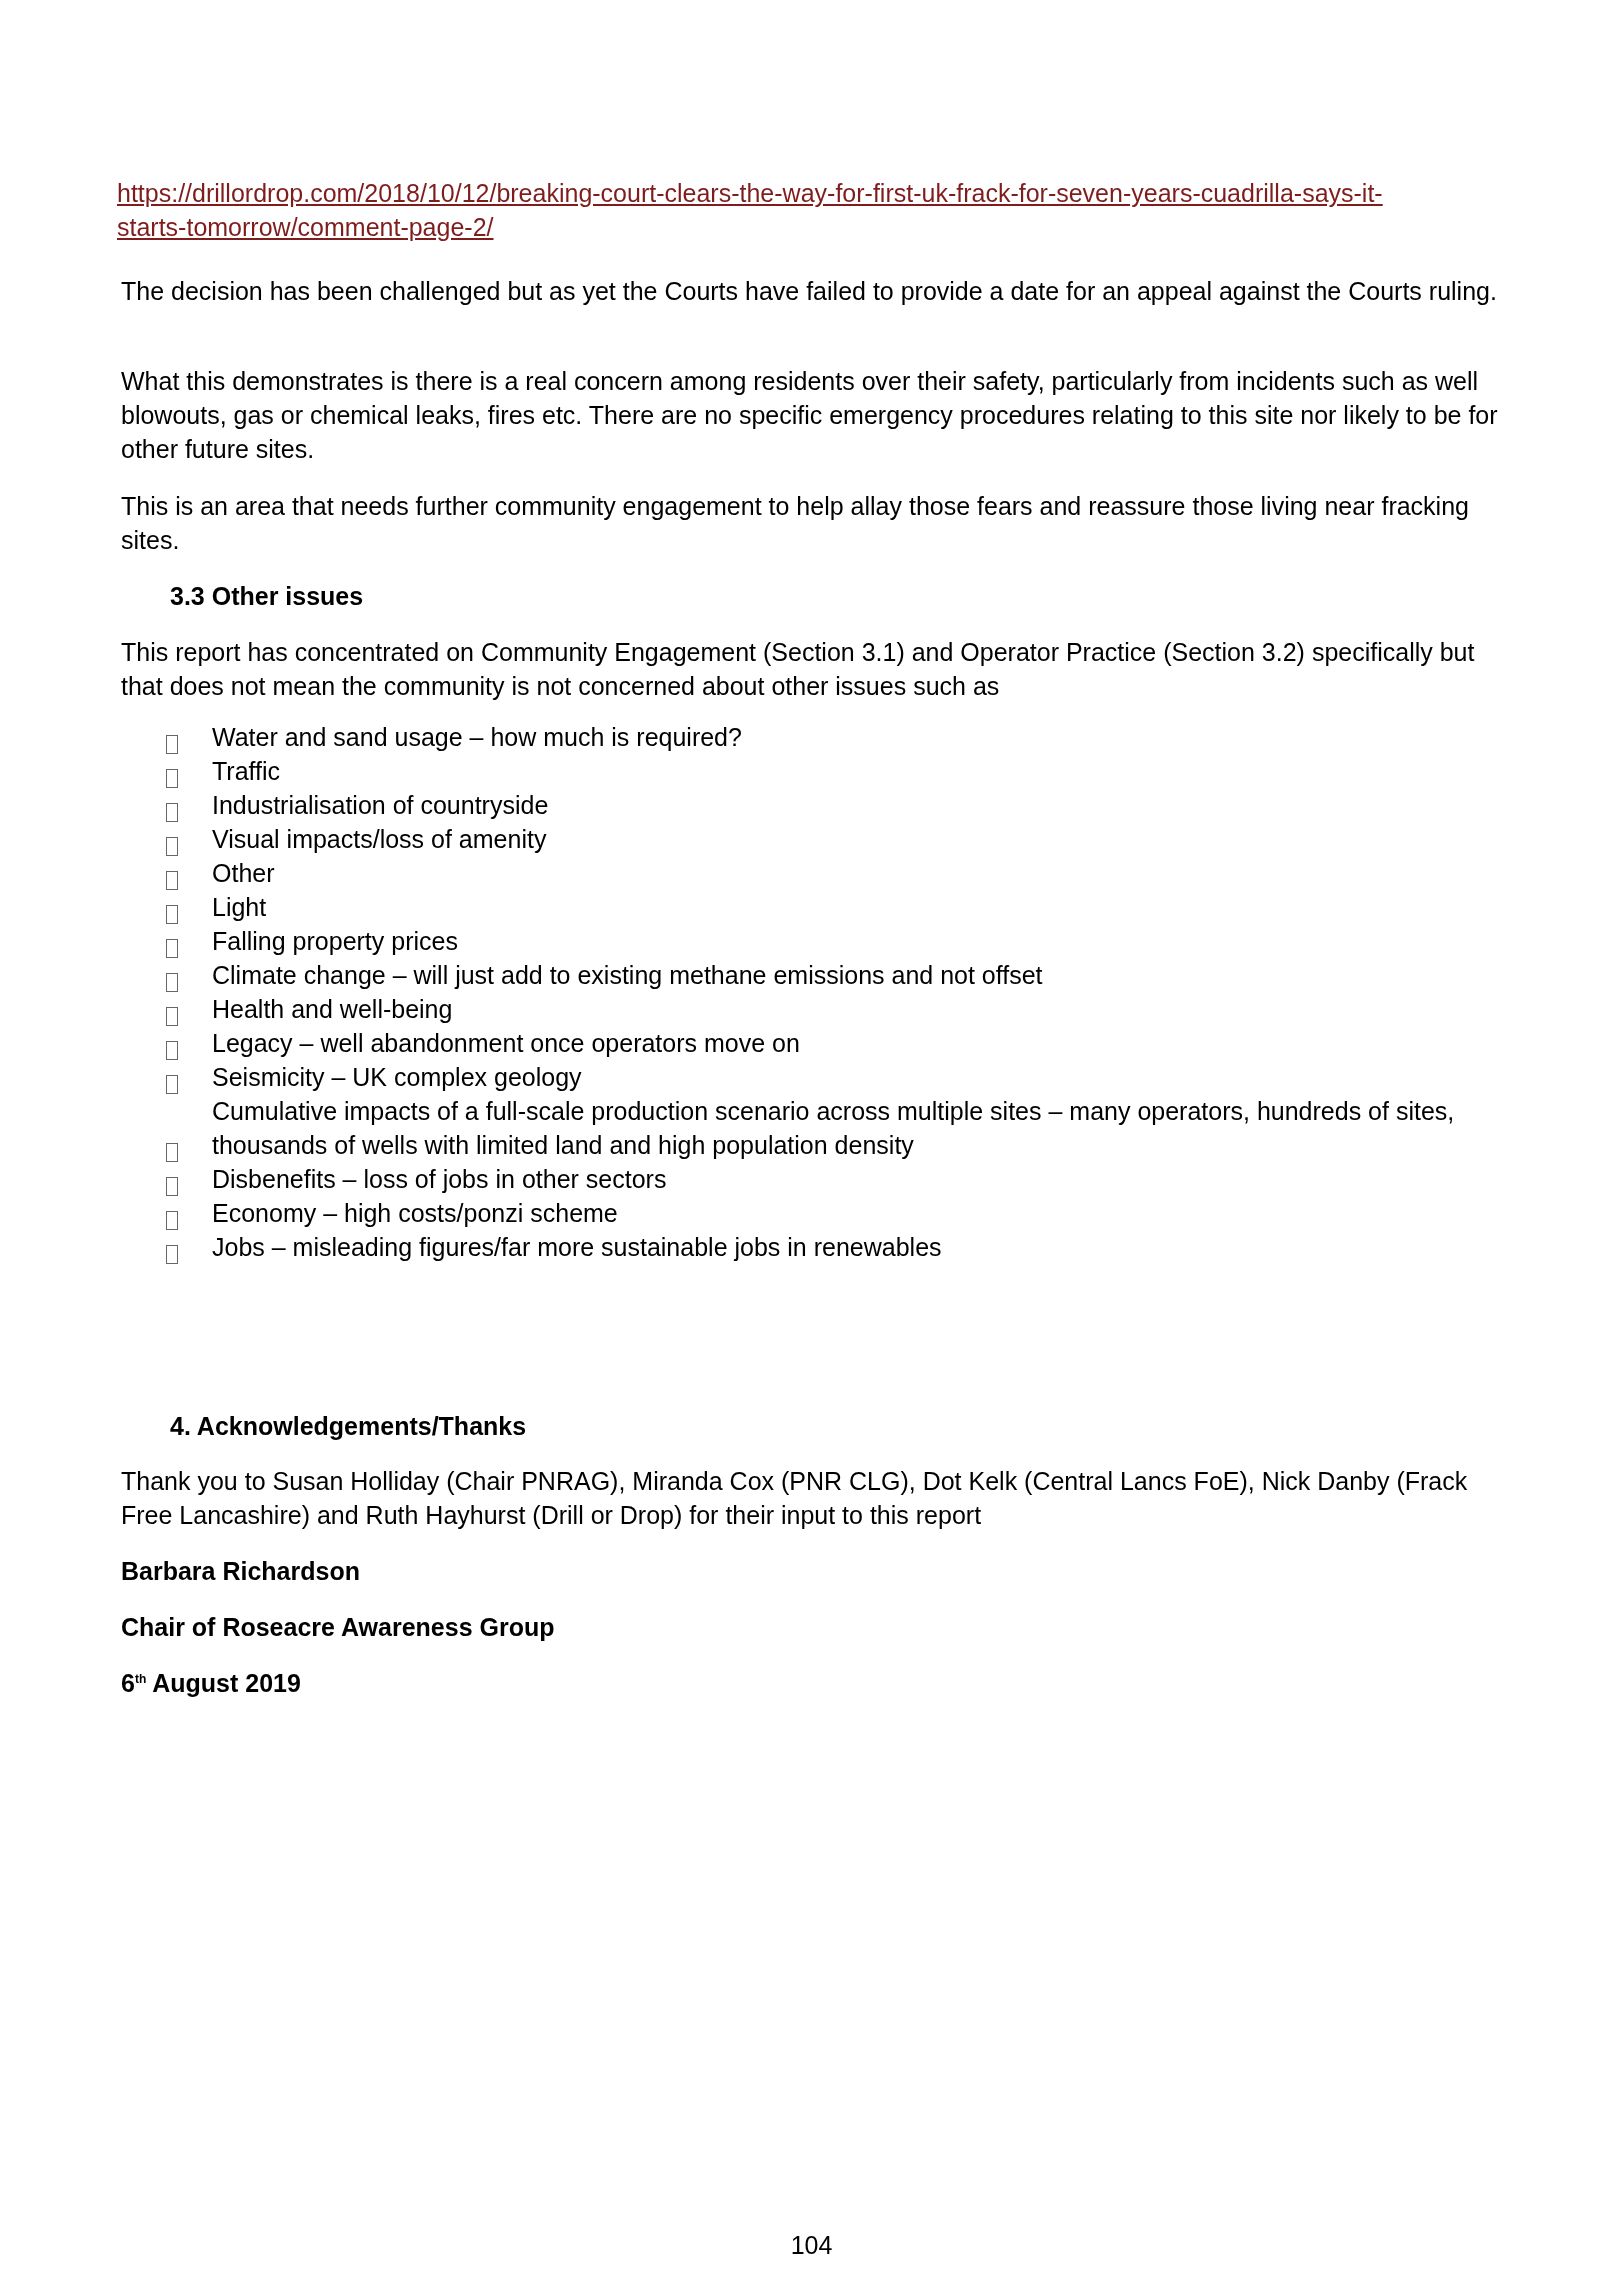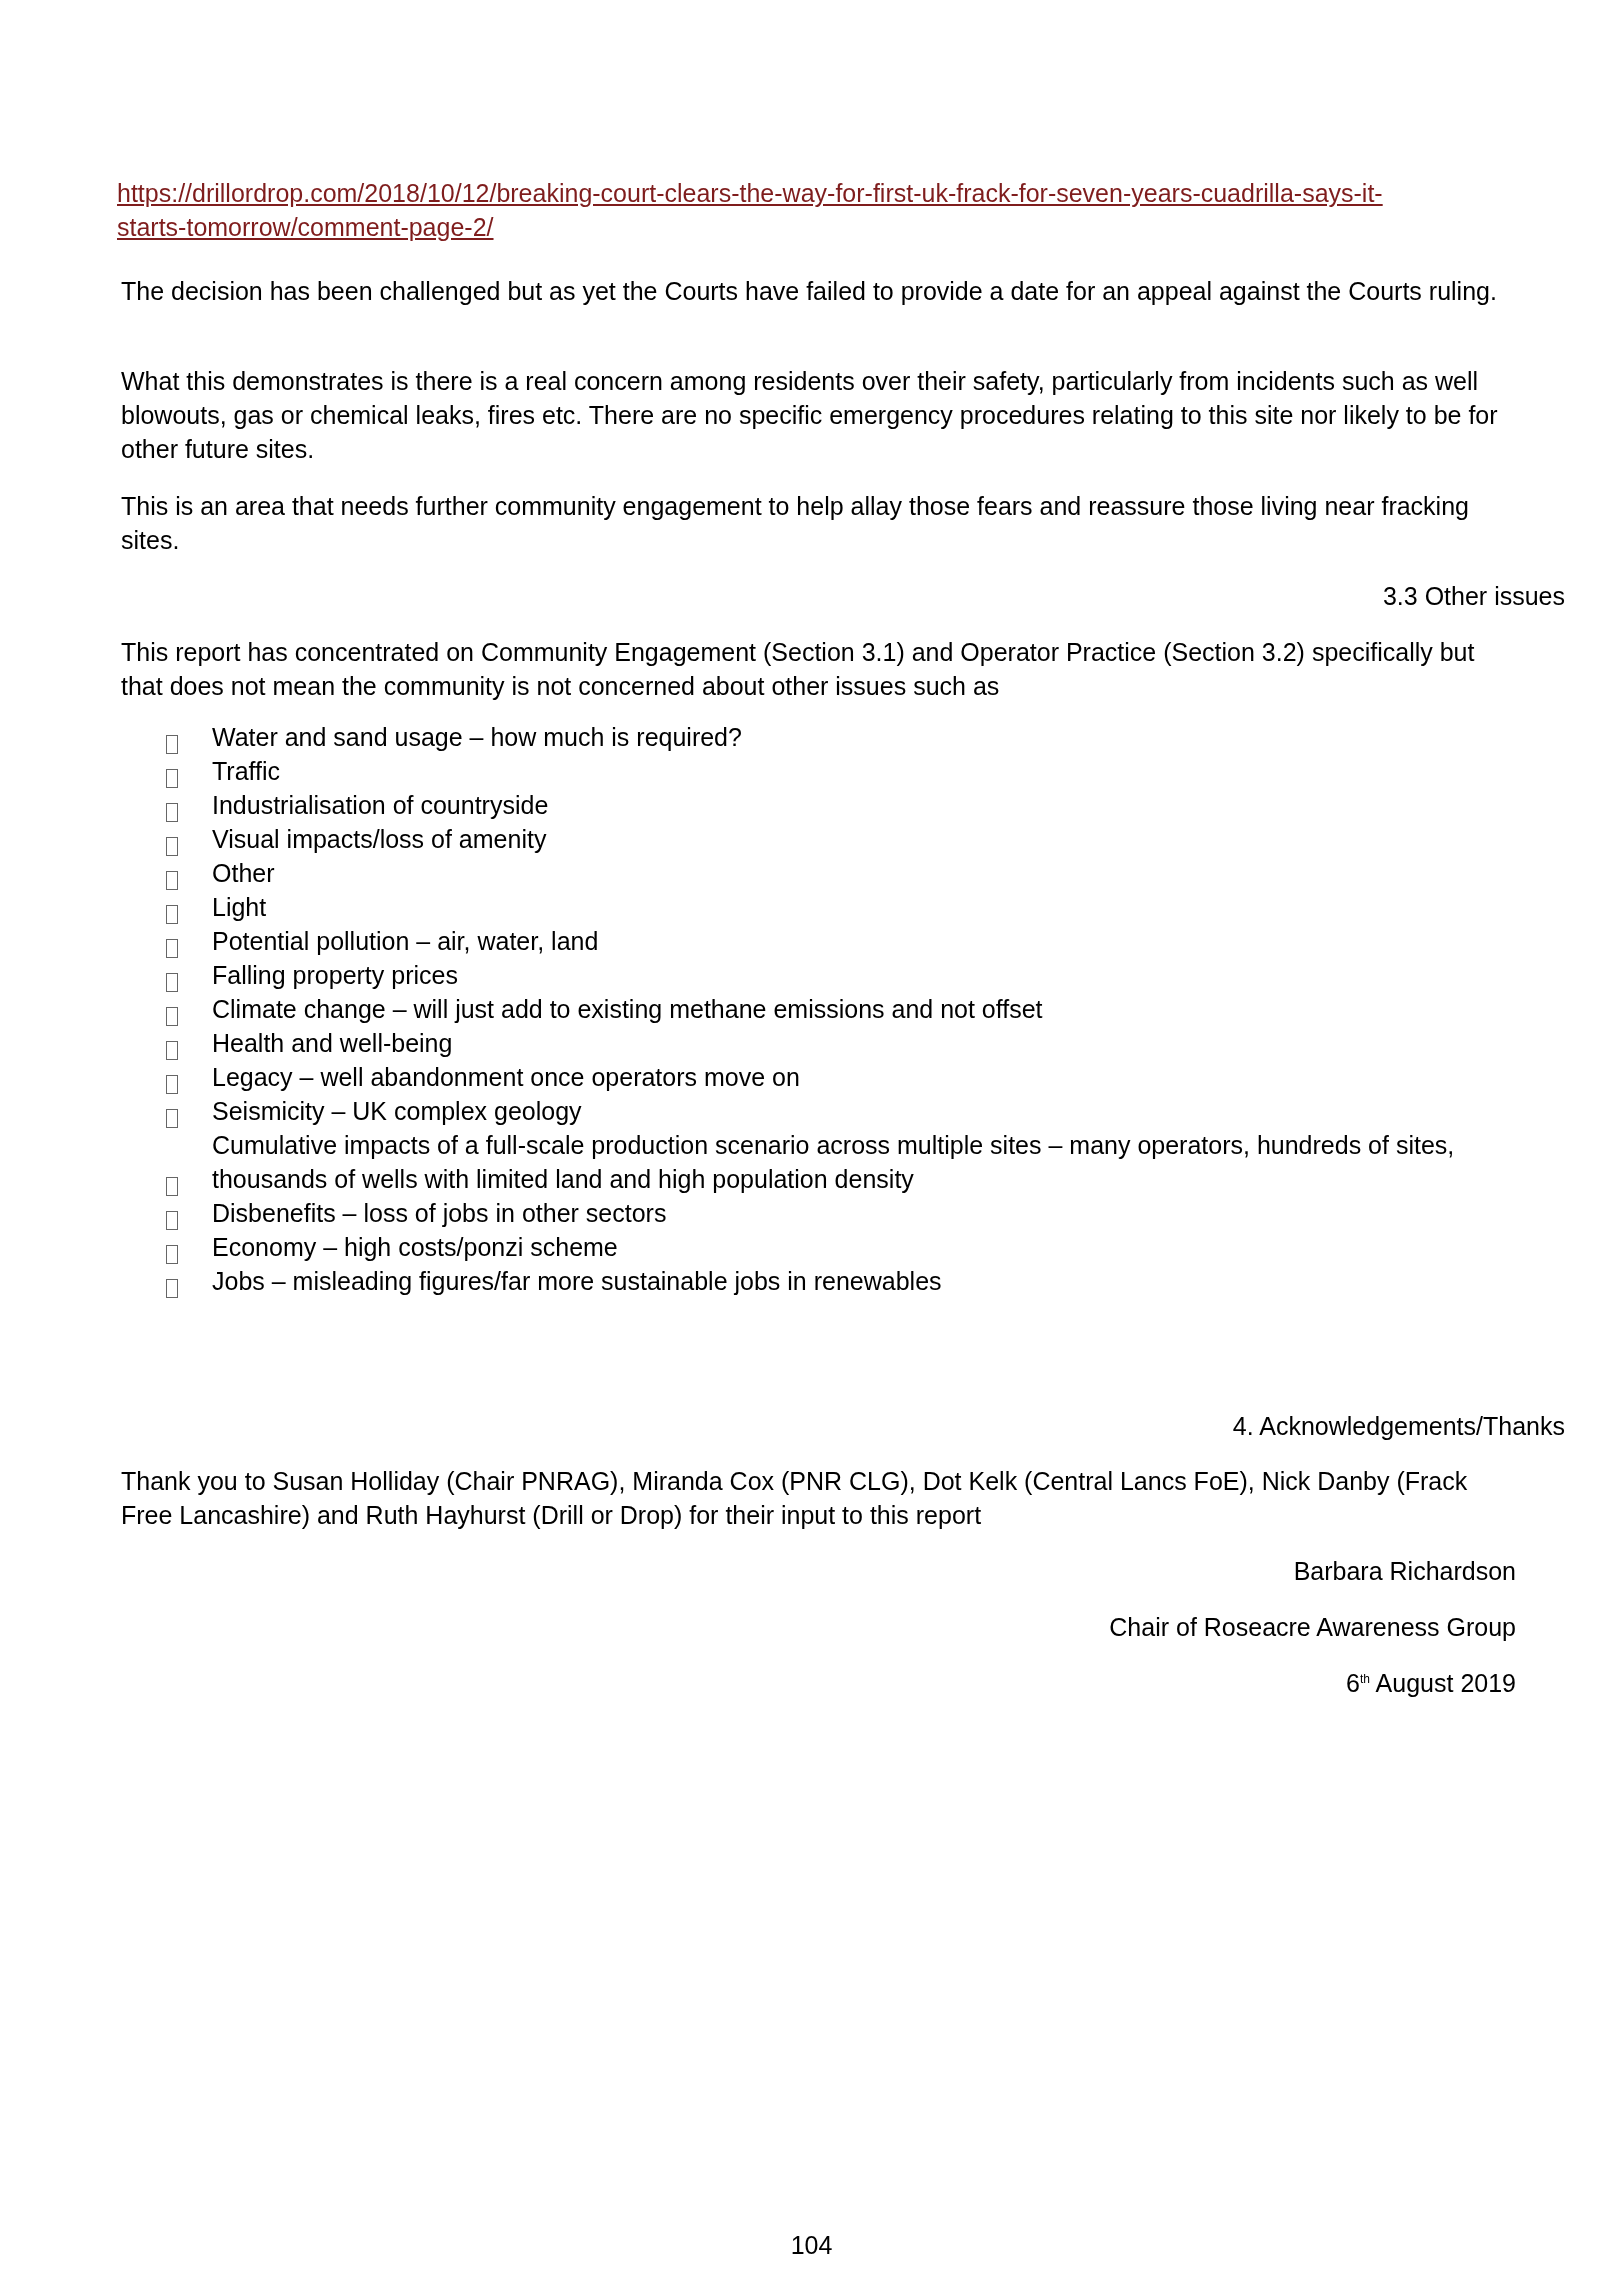--- a/index.html
+++ b/index.html
@@ -1,21 +1,21 @@
 <!DOCTYPE html>
 <html style="font-size:13.5px"><head>
 <meta charset="utf-8">
 <style>
   html, body { margin:0; padding:0; background:#ffffff; }
   body { width:1623px; height:2295px; position:relative; font-family:"Liberation Sans", sans-serif; color:#000; }
   .page { position:absolute; left:117px; top:0; width:1395px; font-size:25px; line-height:34px; }
   .abs { position:absolute; left:0; width:1395px; }
   a.link { color:#7f1d1d; text-decoration:underline; }
   p { margin:4px; }
-  .h { font-weight:normal;text-align:right; }
+  .h { font-weight:bold; }
   .bullets { position:absolute; left:49px; width:1352px; }
   .bullet { display:flex; align-items:flex-end; }
   .box { display:inline-block; width:12px; height:18.6px; border:1.3px solid #666; margin-top:7.6px; margin-right:34px; flex:0 0 auto; box-sizing:border-box; }
   .btext { flex:1; }
   sup { font-size:12px; line-height:0; }
   .pagenum { position:absolute; top:2231px; left:0; width:1623px; text-align:center; font-size:25px; }
 </style>
 </head>
 <body>
 
@@ -53,24 +53,20 @@
     <div class="bullet">
         <span class="box"></span>
         <span class="btext">Other</span>
       </div>
     <div class="bullet">
         <span class="box"></span>
         <span class="btext">Light</span>
       </div>
     <div class="bullet">
         <span class="box"></span>
-        <span class="btext">Potential pollution – air, water, land</span>
-      </div>
-    <div class="bullet">
-        <span class="box"></span>
         <span class="btext">Falling property prices</span>
       </div>
     <div class="bullet">
         <span class="box"></span>
         <span class="btext">Climate change – will just add to existing methane emissions and not offset</span>
       </div>
     <div class="bullet">
         <span class="box"></span>
         <span class="btext">Health and well-being</span>
       </div>

